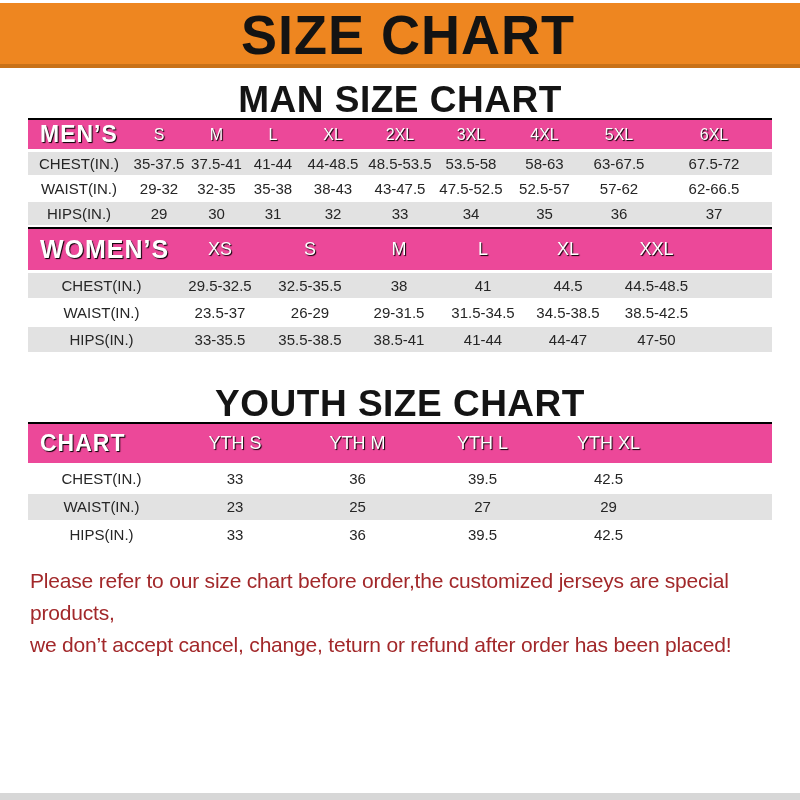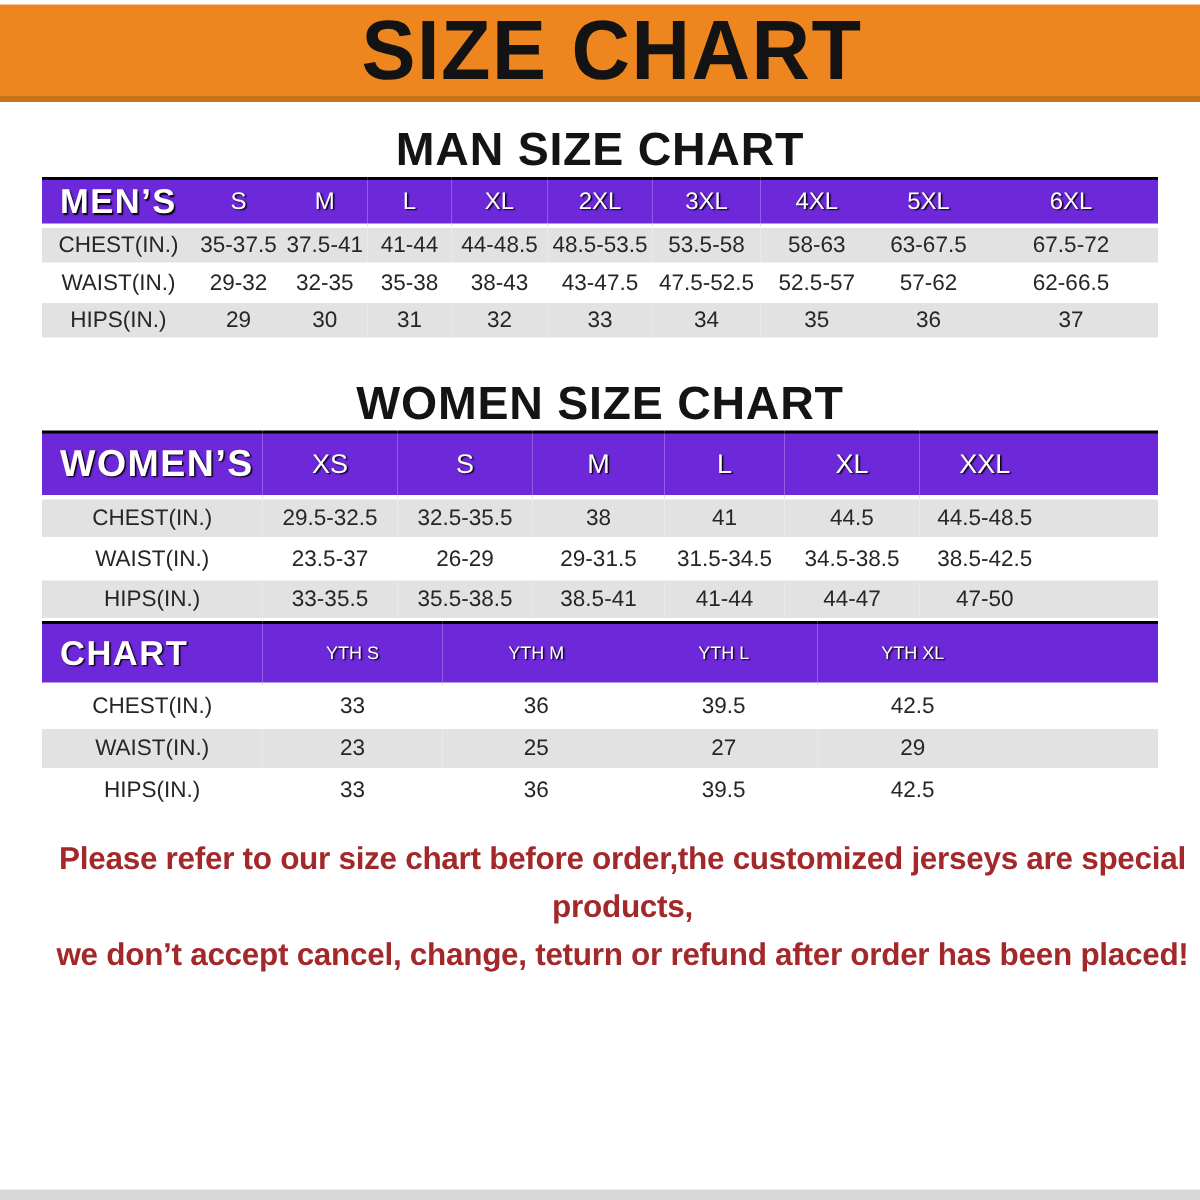--- a/index.html
+++ b/index.html
@@ -26,21 +26,21 @@
     font-weight: 900;
     letter-spacing: 1px;
     color: #131313;
     transform: scaleY(1.04);
   }
 
   
   .section-title {
     margin: 0;
     text-align: center;
-    font-size: 31px;
+    font-size: 37px;
     line-height: 36px;
     font-weight: 800;
     color: #141414;
     letter-spacing: 0.5px;
   }
   .title-men   { margin-top: 14px; }
   .title-women { margin-top: 24px; }
   .title-youth { margin-top: 32px; }
 
   
@@ -48,32 +48,32 @@
     width: 744px;
     margin: 0 auto;
     border-collapse: collapse;
     table-layout: fixed;
   }
   .t-men   { margin-top: 16px; }
   .t-women { margin-top: 14px; }
   .t-youth { margin-top: 20px; }
 
   .size-table thead th {
-    background: #6d28d9;
+    background: #ec4899;
     color: #ffffff;
     font-weight: normal;
     font-size: 16px;
     border-top: 2px solid #000;
     border-bottom: 3px solid #ffffff;
     text-align: center;
     text-shadow: 1px 1px 1px #000;
   }
   .t-men   thead th { height: 31px; }
   .t-women thead th { height: 44px; font-size: 18px; }
-  .t-youth thead th { height: 42px; font-size: 12px; }
+  .t-youth thead th { height: 42px; font-size: 18px; }
 
   .size-table thead th.corner {
     text-align: left;
     padding-left: 12px;
     font-weight: bold;
     font-size: 23px;
     letter-spacing: 1px;
   }
   .t-women thead th.corner { font-size: 25px; }
 
@@ -88,22 +88,21 @@
   .t-women tbody td { height: 27px; }
   .t-youth tbody td { height: 28px; }
   .size-table tbody tr.shade td { background: #e2e2e2; }
 
   
   .footer-note {
     margin: 15px 0 0 30px;
     font-size: 21px;
     line-height: 32px;
     letter-spacing: -0.2px;
-    font-weight: bold;
-    text-align: center;
+    font-weight: normal;
   }
   .footer-note p { margin: 0; }
 
   .bottom-strip {
     position: absolute;
     left: 0; bottom: 0;
     width: 800px; height: 7px;
     background: #d7d7d7;
   }
 </style>
@@ -178,21 +177,20 @@
           <td>34</td>
           <td>35</td>
           <td>36</td>
           <td>37</td>
         </tr>
       </tbody>
     </table>
 </section>
 
 <section>
-  <h2 class="section-title title-women">WOMEN SIZE CHART</h2>
   <table class="size-table t-women">
     <colgroup>
       <col style="width:147px">
         <col style="width:90px">
         <col style="width:90px">
         <col style="width:88px">
       <col style="width:80px">
         <col style="width:90px">
         <col style="width:87px">
         <col style="width:72px">
@@ -238,20 +236,21 @@
           <td>41-44</td>
           <td>44-47</td>
           <td>47-50</td>
           <td></td>
         </tr>
       </tbody>
     </table>
 </section>
 
 <section>
+  <h2 class="section-title title-youth">YOUTH SIZE CHART</h2>
   <table class="size-table t-youth">
     <colgroup>
       <col style="width:147px">
         <col style="width:120px">
         <col style="width:125px">
         <col style="width:125px">
       <col style="width:127px">
         <col style="width:100px">
     </colgroup>
   <thead>

